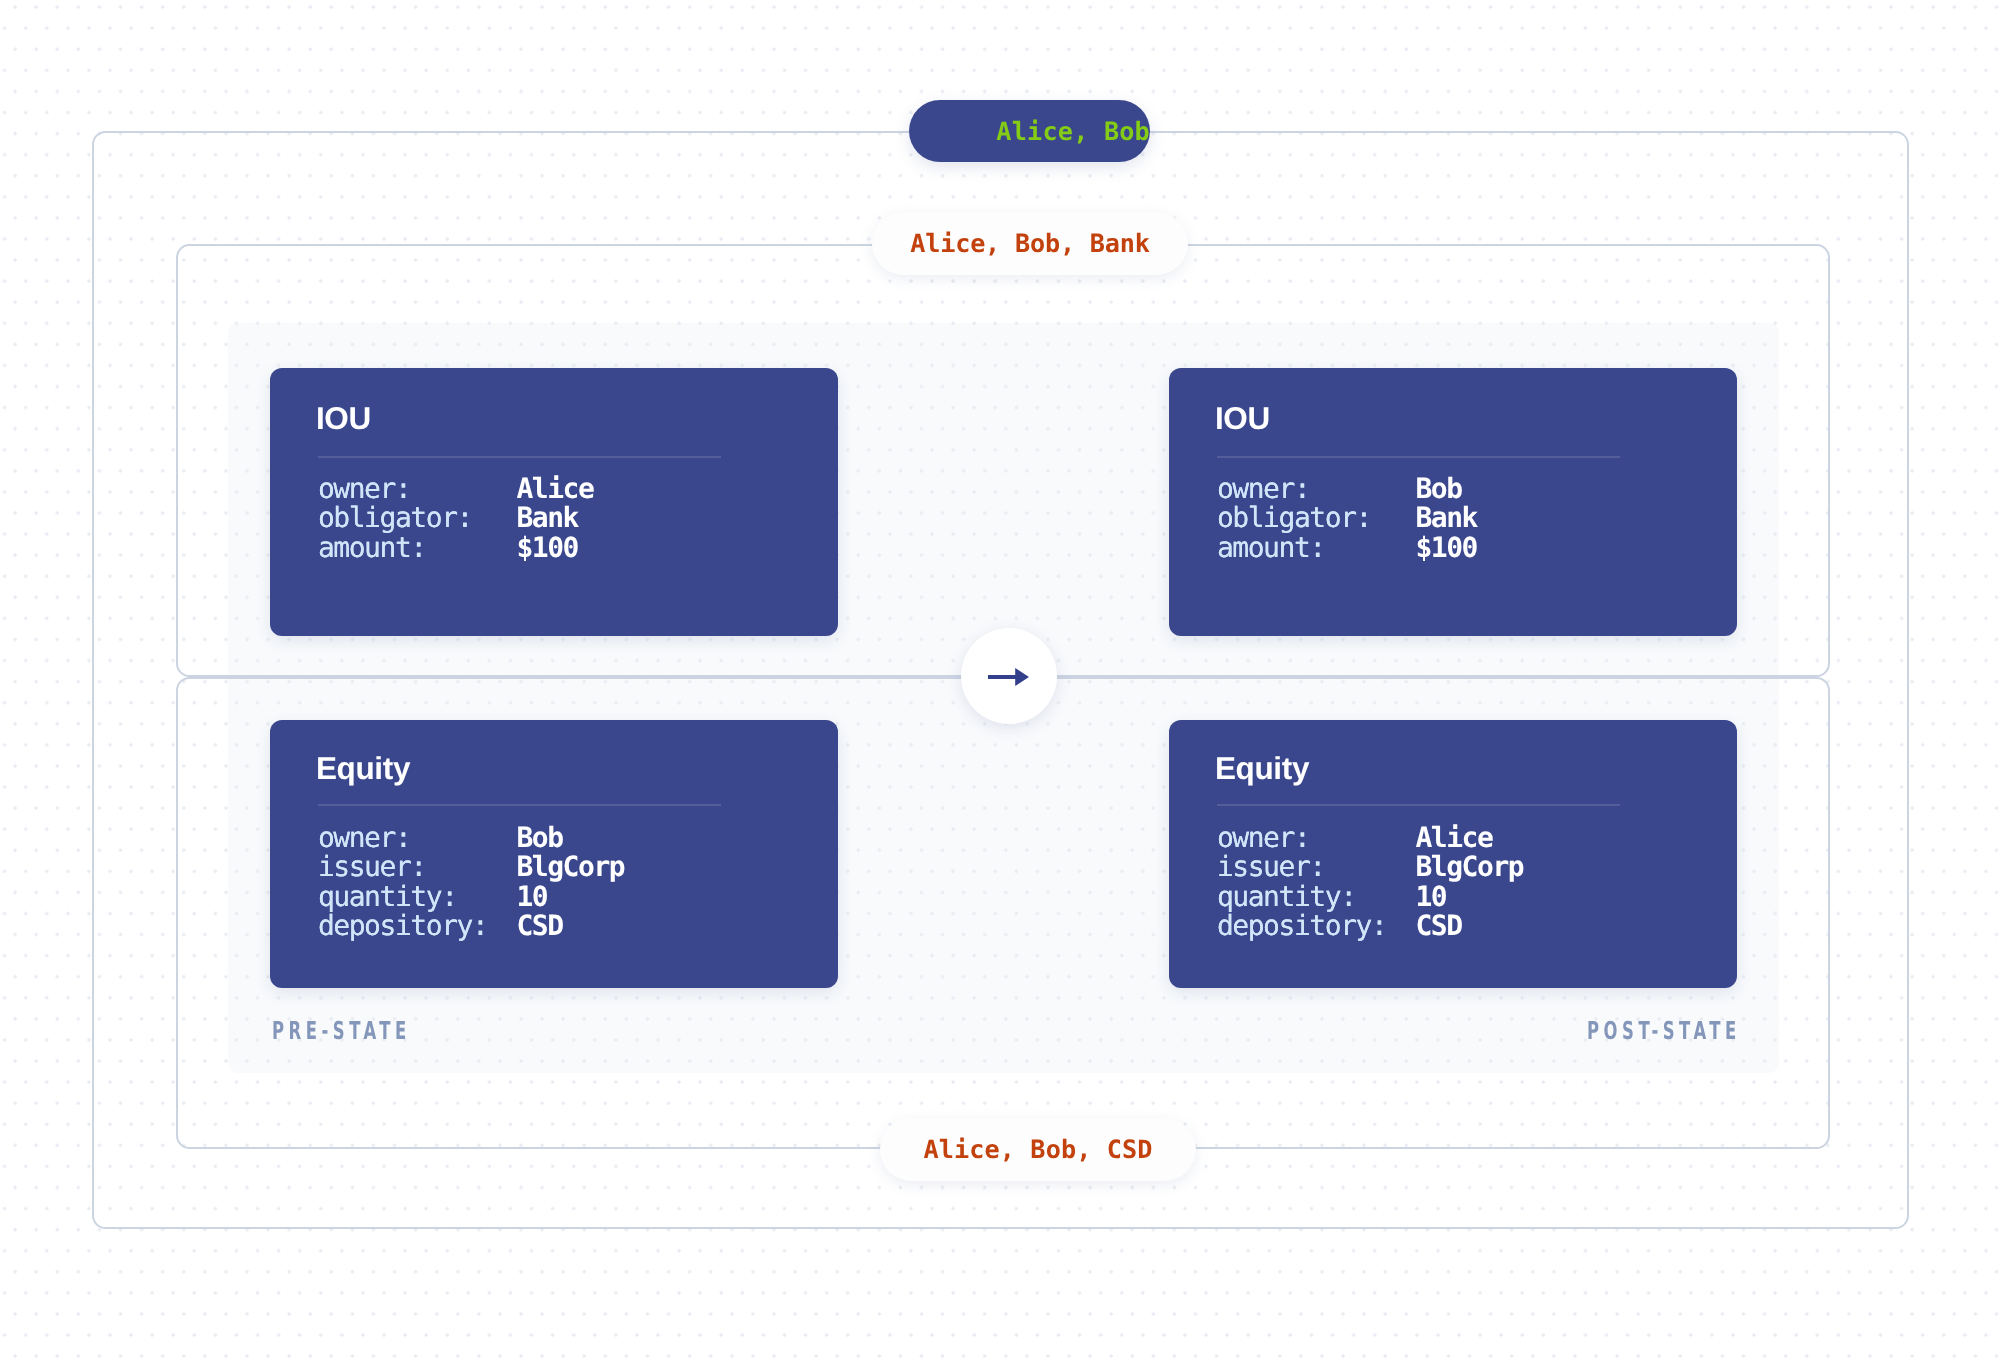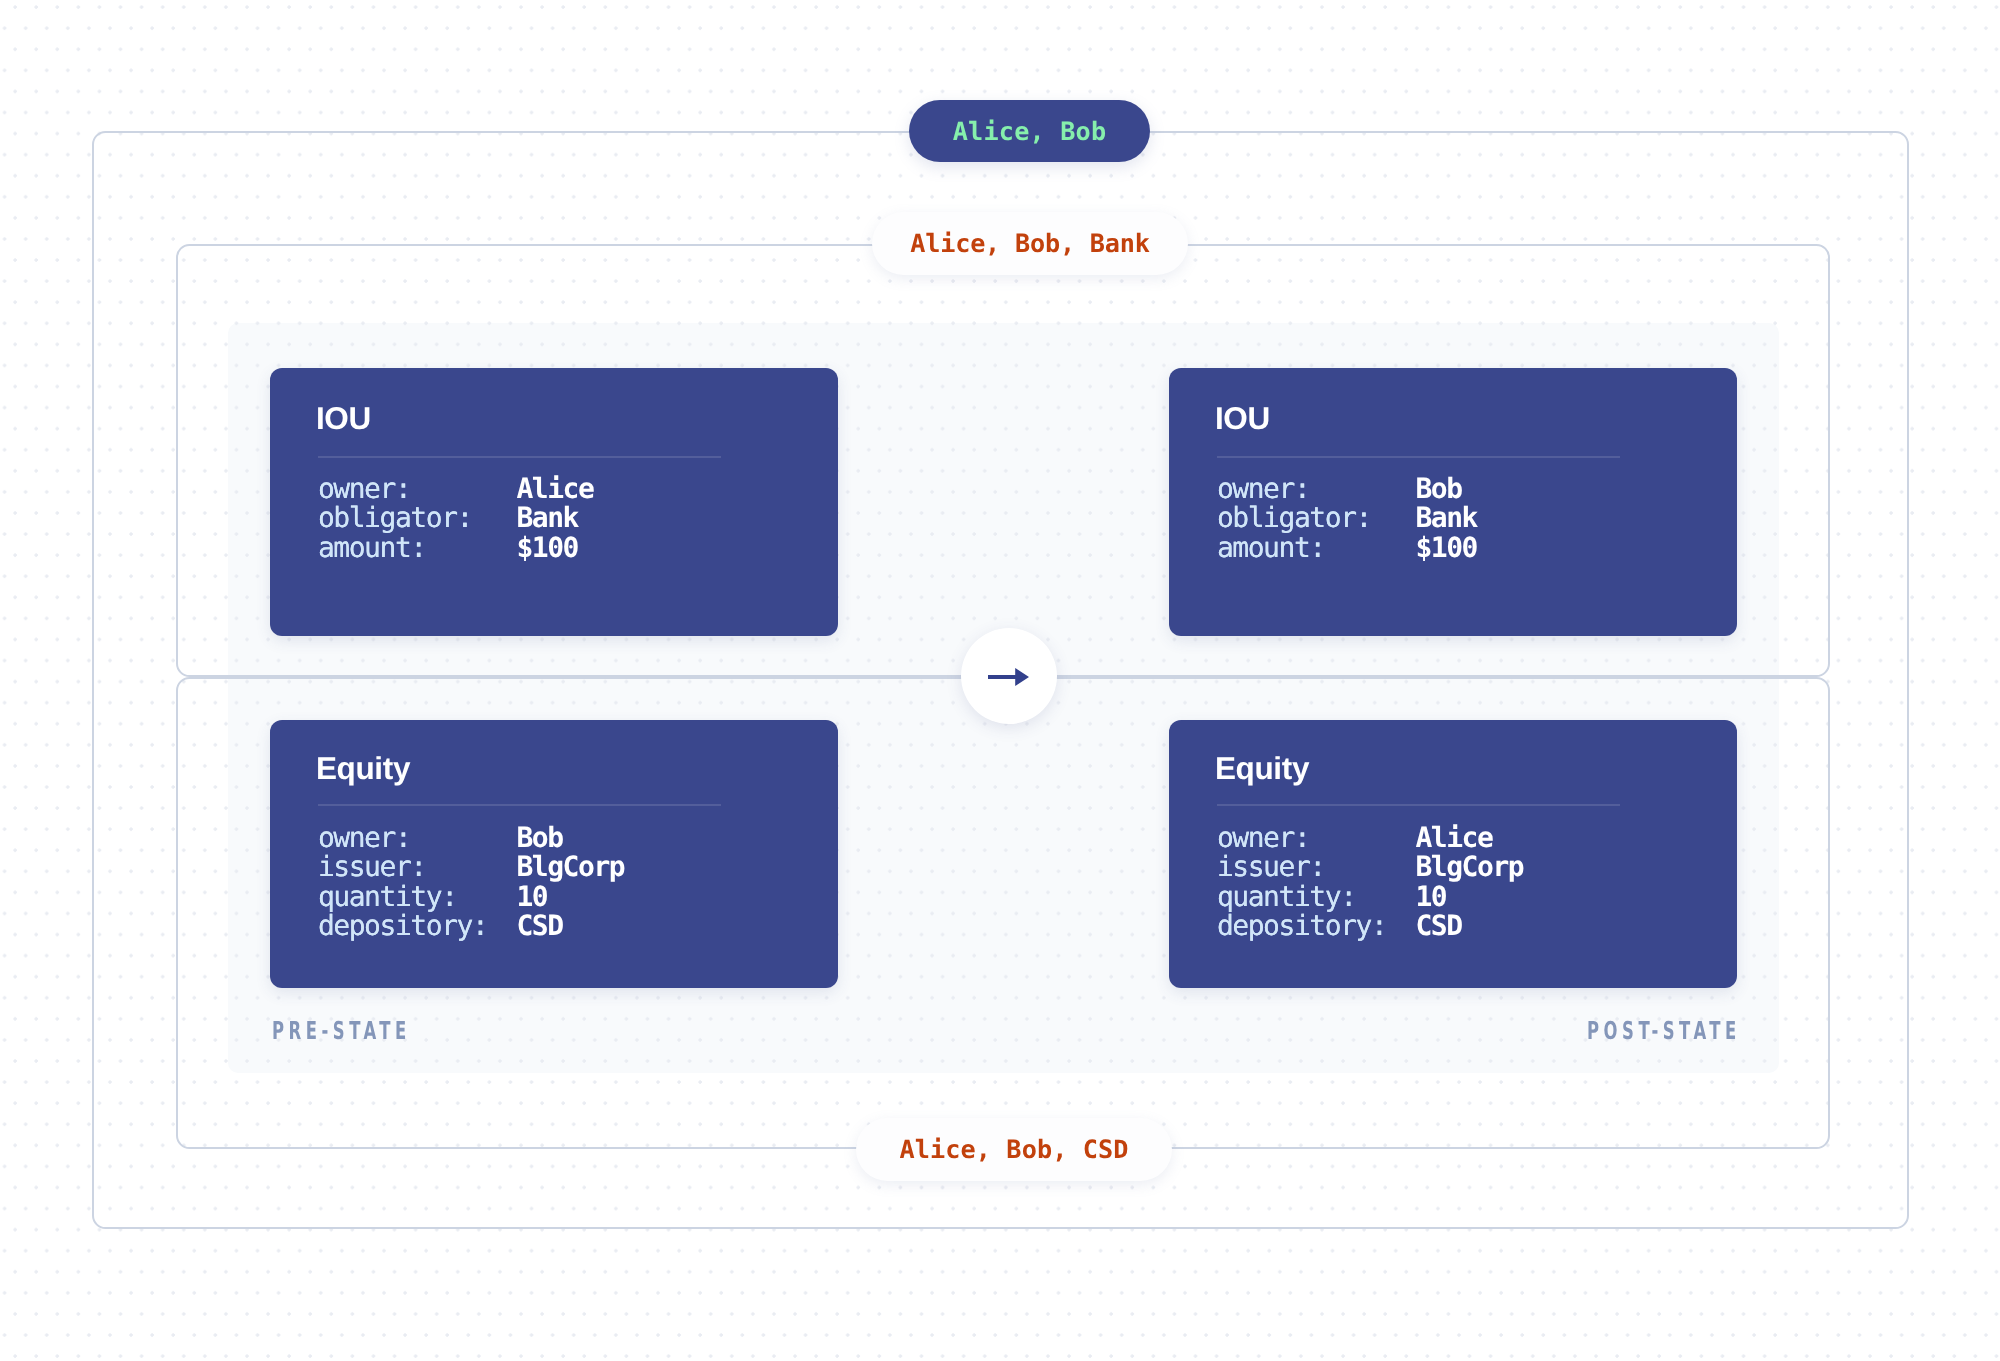--- a/index.html
+++ b/index.html
@@ -23,21 +23,21 @@
         box-shadow:0 5px 15px rgba(60,70,130,.12);box-sizing:border-box;}
   .ctitle{position:absolute;filter:blur(0px);left:45.5px;color:#fff;font-size:31.5px;font-weight:700;line-height:32px;letter-spacing:-0.35px;white-space:pre;}
   .cdiv{position:absolute;left:47.5px;width:403px;height:2px;background:rgba(255,255,255,.13);}
   .row{position:absolute;filter:blur(0px);font-family:"DejaVu Sans Mono",monospace;font-size:28px;
        letter-spacing:-1.45px;line-height:29.5px;white-space:pre;}
   .k{position:absolute;left:47.5px;color:#d0e5f8;text-shadow:0 0 .55px #d0e5f8;}
   .v{position:absolute;left:246px;color:#fff;font-weight:bold;}
   .pill{position:absolute;display:flex;align-items:center;justify-content:center;z-index:20;
         border-radius:999px;font-family:"DejaVu Sans Mono",monospace;font-weight:bold;}
   .pill>span{filter:blur(0px);}
-  .pill-dark{background:#3a478d;color:#86efac;box-shadow:0 5px 16px rgba(110,125,175,.20);}
+  .pill-dark{background:#3a478d;color:#84cc16;box-shadow:0 5px 16px rgba(110,125,175,.20);justify-content:flex-end;}
   .pill-light{background:#fdfdfe;color:#c2410c;box-shadow:0 4px 14px rgba(120,135,180,.14);}
   .statelbl{position:absolute;font-family:"DejaVu Sans",sans-serif;font-stretch:condensed;font-size:24.7px;font-weight:700;letter-spacing:6.1px;color:#8496b9;z-index:10;white-space:pre;transform:scaleX(.74);transform-origin:left top;filter:blur(0px);}
   .arrow{position:absolute;width:96px;height:96px;border-radius:50%;background:#fff;z-index:20;
          box-shadow:0 4px 16px rgba(60,70,130,.13);display:flex;align-items:center;justify-content:center;}
 </style>
 </head>
 <body>
 
 <div id="stage">
   <div class="dots"></div>
@@ -77,21 +77,21 @@
         <div class="row" style="top:190.8px"><span class="k">depository:</span><span class="v">CSD</span></div>
       </div>
     </div>
   <div id="pills">
       <div class="pill pill-dark" style="left: 909px; top: 100px; width: 241px; height: 62px; font-size: 25.2px; letter-spacing: 0.2px;">
         <span>Alice, Bob</span>
       </div>
       <div class="pill pill-light" style="left: 872px; top: 212px; width: 316px; height: 63px; font-size: 25.2px; letter-spacing: -0.2px;">
         <span>Alice, Bob, Bank</span>
       </div>
-      <div class="pill pill-light" style="left: 856px; top: 1118px; width: 316px; height: 63px; font-size: 25.2px; letter-spacing: 0.1px;">
+      <div class="pill pill-light" style="left: 880px; top: 1118px; width: 316px; height: 63px; font-size: 25.2px; letter-spacing: 0.1px;">
         <span>Alice, Bob, CSD</span>
       </div>
     </div>
   <div class="statelbl" id="pre" style="left:272px;top:1016.2px">PRE-STATE</div>
   <div class="statelbl" id="post" style="left:1586.5px;top:1016.2px">POST-STATE</div>
   <div class="arrow" style="left:960.6px;top:628.4px">
     <svg width="42" height="18" viewBox="0 0 42 18" style="margin-top:2px">
       <path d="M0 6.9 H27.2 V0 L41 9 L27.2 18 V11.1 H0 Z" fill="#32408c"></path>
     </svg>
   </div>

